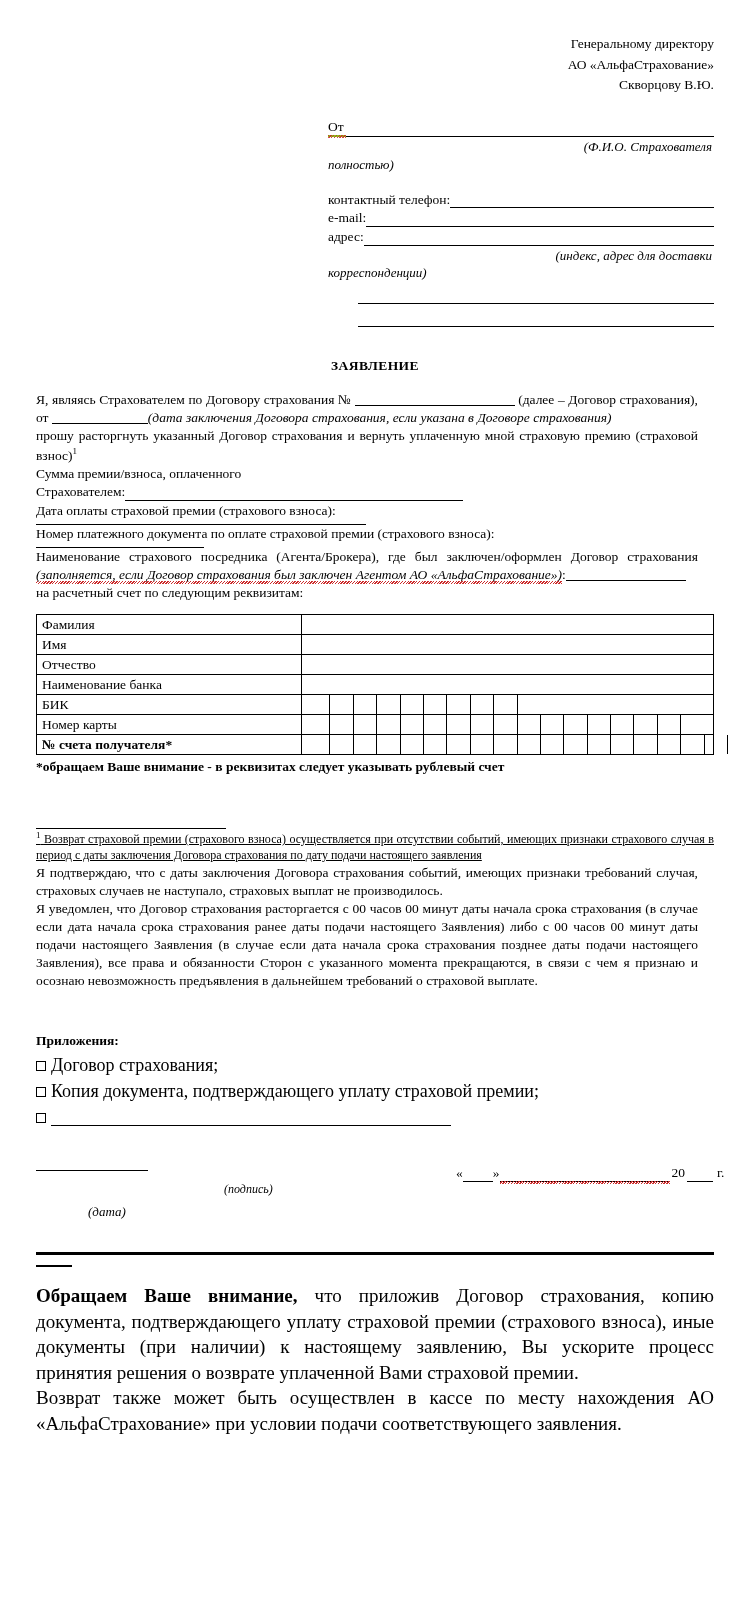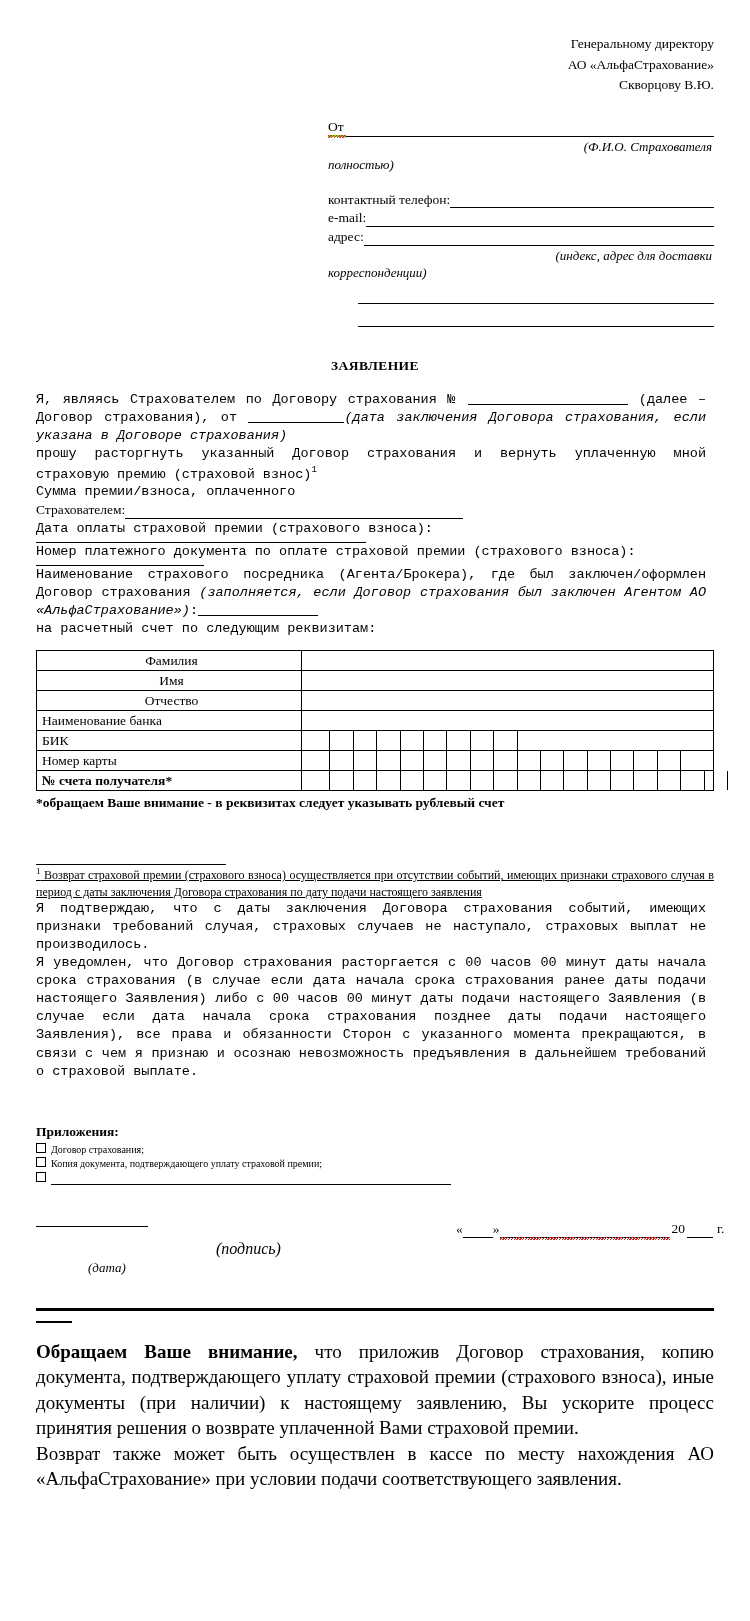--- a/index.html
+++ b/index.html
@@ -93,24 +93,23 @@
     text-align: center;
     font-weight: bold;
     font-size: 13.5px;
     letter-spacing: .4px;
     margin: 30px 0 16px 0;
   }
 
   
   p.j {
     text-align: justify;
-    margin: 0 8px 0 0;
+    margin: 0 16px 0 0;
     font-size: 13.5px;
     line-height: 1.34;
-    font-family: Liberation Mono, monospace;
   }
   .gap-s { margin-top: 13px; }
   .gap-m { margin-top: 20px; }
   .gap-l { margin-top: 26px; }
   .it { font-style: italic; }
   .b { font-weight: bold; }
   .ul-sq { position: relative; }
   .ul-sq::after {
     content: "";
     position: absolute;
@@ -140,21 +139,21 @@
     table-layout: fixed;
   }
   table.req td {
     border: 1px solid #000;
     height: 19px;
     font-size: 13.5px;
     padding: 0 0 0 5px;
     vertical-align: middle;
   }
   td.lbl { width: 265px; }
-  td.indent { padding-left: 74px; text-align: center; }
+  td.indent { padding-left: 74px; }
   td.boxes { padding: 0; }
   .boxwrap { display: flex; height: 19px; }
   .cell {
     border-right: 1px solid #000;
     width: 22.4px;
     flex: 0 0 auto;
   }
   .filler { flex: 1; }
 
   .note-star {
@@ -177,21 +176,21 @@
     text-decoration: underline;
   }
 
   
   .attach-title {
     font-weight: bold;
     font-size: 13.5px;
     margin-bottom: 2px;
   }
   .attach-item {
-    font-size: 10px;
+    font-size: 18px;
     line-height: 1.45;
   }
   .cb {
     display: inline-block;
     width: 8px; height: 8px;
     border: 1px solid #000;
     margin-right: 5px;
     vertical-align: 0px;
   }
   .attach-blank {
@@ -201,22 +200,22 @@
     vertical-align: -3px;
   }
 
   
   .sig-area { margin-top: 40px; position: relative; height: 66px; }
   .sig-line {
     position: absolute; left: 0; top: 0;
     width: 112px; border-bottom: 1px solid #000;
   }
   .sig-podpis {
-    position: absolute; left: 180px; top: 12px;
-    font-style: italic; font-size: 16px;
+    position: absolute; left: 188px; top: 12px;
+    font-style: italic; font-size: 12px;
   }
   .sig-data {
     position: absolute; left: 52px; top: 33px;
     font-style: italic; font-size: 13px;
   }
   .date-block {
     position: absolute; left: 420px; top: -6px;
     display: flex; align-items: flex-end;
     font-size: 13.5px;
   }

